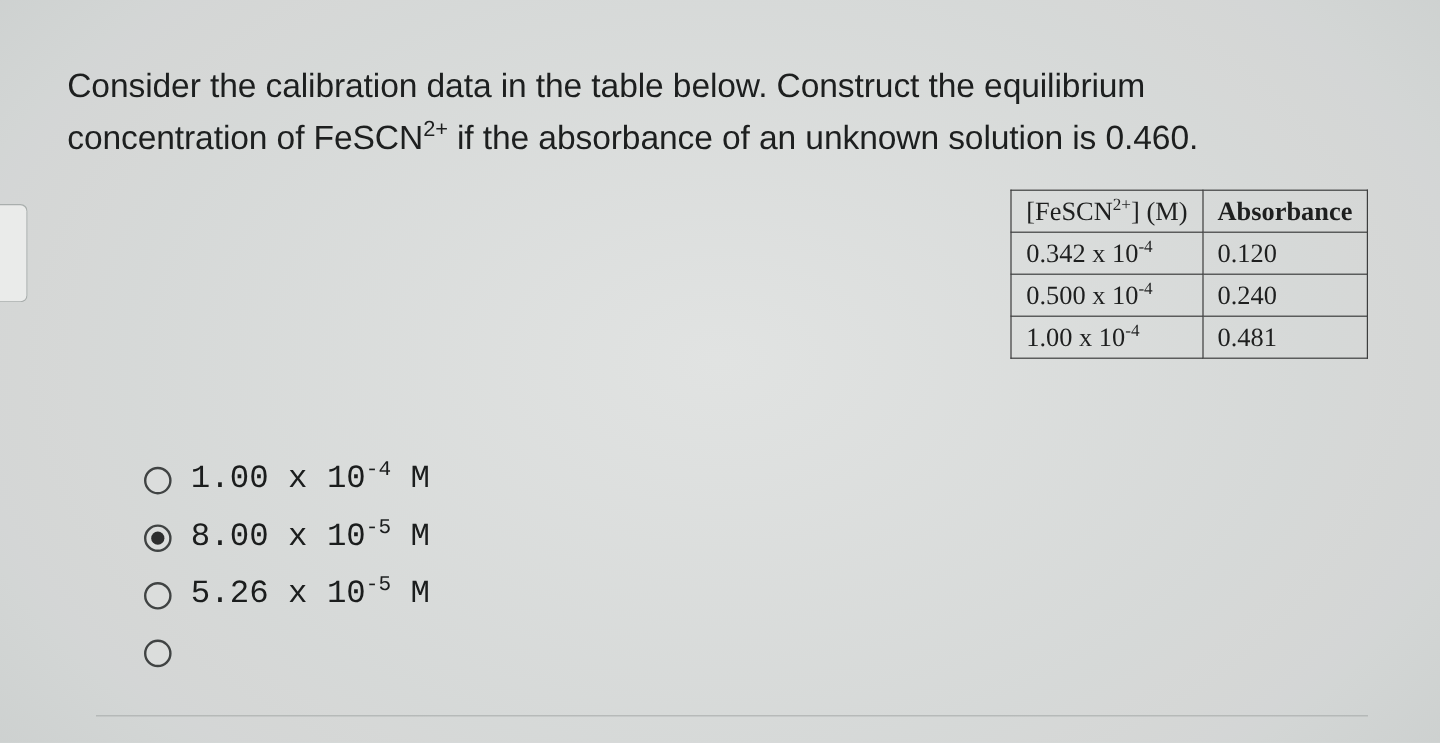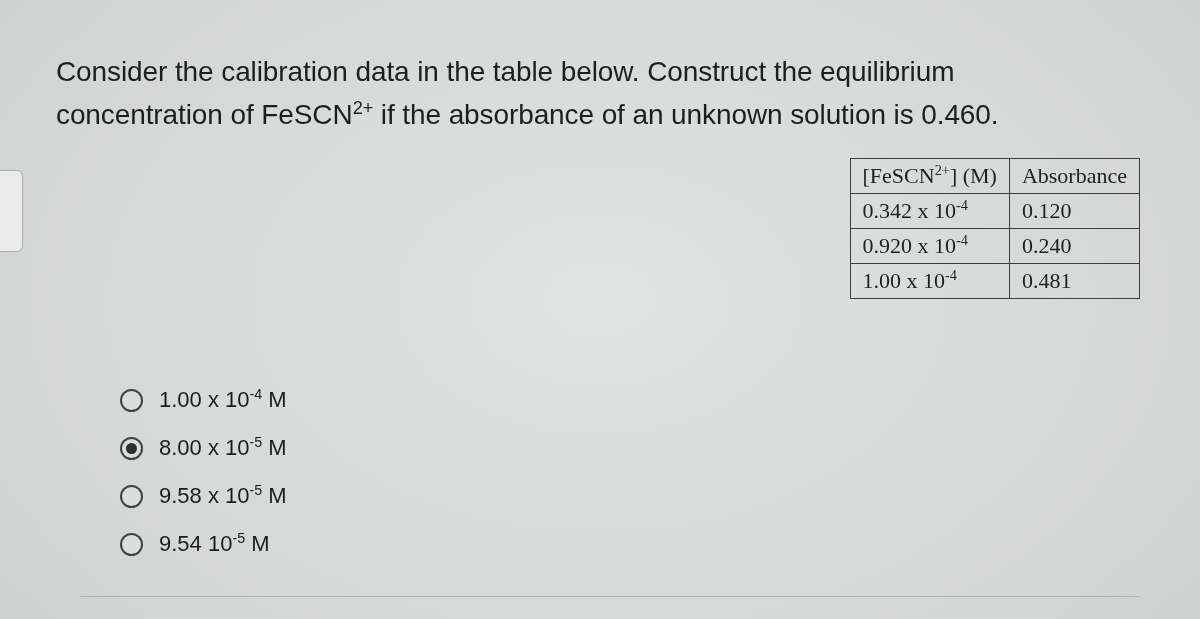--- a/index.html
+++ b/index.html
@@ -58,22 +58,22 @@
     text-align: left;
     font-weight: normal;
   }
   .data-table th {
     font-weight: normal;
   }
   .options {
     position: absolute;
     left: 120px;
     top: 380px;
-    font-family: Liberation Sans, sans-serif;
-    font-size: 22px;
+    font-family: Liberation Mono, monospace;
+    font-size: 27px;
     color: #181a1a;
   }
   .option-row {
     display: flex;
     align-items: center;
     margin-bottom: 8px;
     height: 40px;
   }
   .radio {
     width: 23px;
@@ -117,53 +117,52 @@
     <span>concentration of FeSCN</span><sup>2+</sup><span> if the absorbance of an unknown  solution is 0.460.</span>
   </div>
 
   <table class="data-table">
     <thead>
       <tr>
         <th>
           <span>[FeSCN</span><sup>2+</sup><span>] (M)</span>
         </th>
         <th>
-          <b style="font-weight:normal">Absorbance</b>
+          <b style="font-weight:bold">Absorbance</b>
         </th>
       </tr>
     </thead>
     <tbody>
         <tr>
           <td><span>0.342 x 10</span><sup>-4</sup></td>
           <td>0.120</td>
         </tr>
         <tr>
-          <td><span>0.920 x 10</span><sup>-4</sup></td>
+          <td><span>0.500 x 10</span><sup>-4</sup></td>
           <td>0.240</td>
         </tr>
         <tr>
           <td><span>1.00 x 10</span><sup>-4</sup></td>
           <td>0.481</td>
         </tr>
       </tbody>
   </table>
 
   <div class="options">
       <div class="option-row">
         <div class="radio"></div>
         <span><span>1.00 x 10</span><sup>-4</sup><span> M</span></span>
       </div>
       <div class="option-row">
         <div class="radio selected"></div>
         <span><span>8.00 x 10</span><sup>-5</sup><span> M</span></span>
       </div>
       <div class="option-row">
         <div class="radio"></div>
-        <span><span>9.58 x 10</span><sup>-5</sup><span> M</span></span>
+        <span><span>5.26 x 10</span><sup>-5</sup><span> M</span></span>
       </div>
       <div class="option-row">
         <div class="radio"></div>
-        <span><span>9.54 10</span><sup>-5</sup><span>  M</span></span>
       </div>
     </div>
 
   <div class="hr"></div>
 </div>
 
 </body></html>

